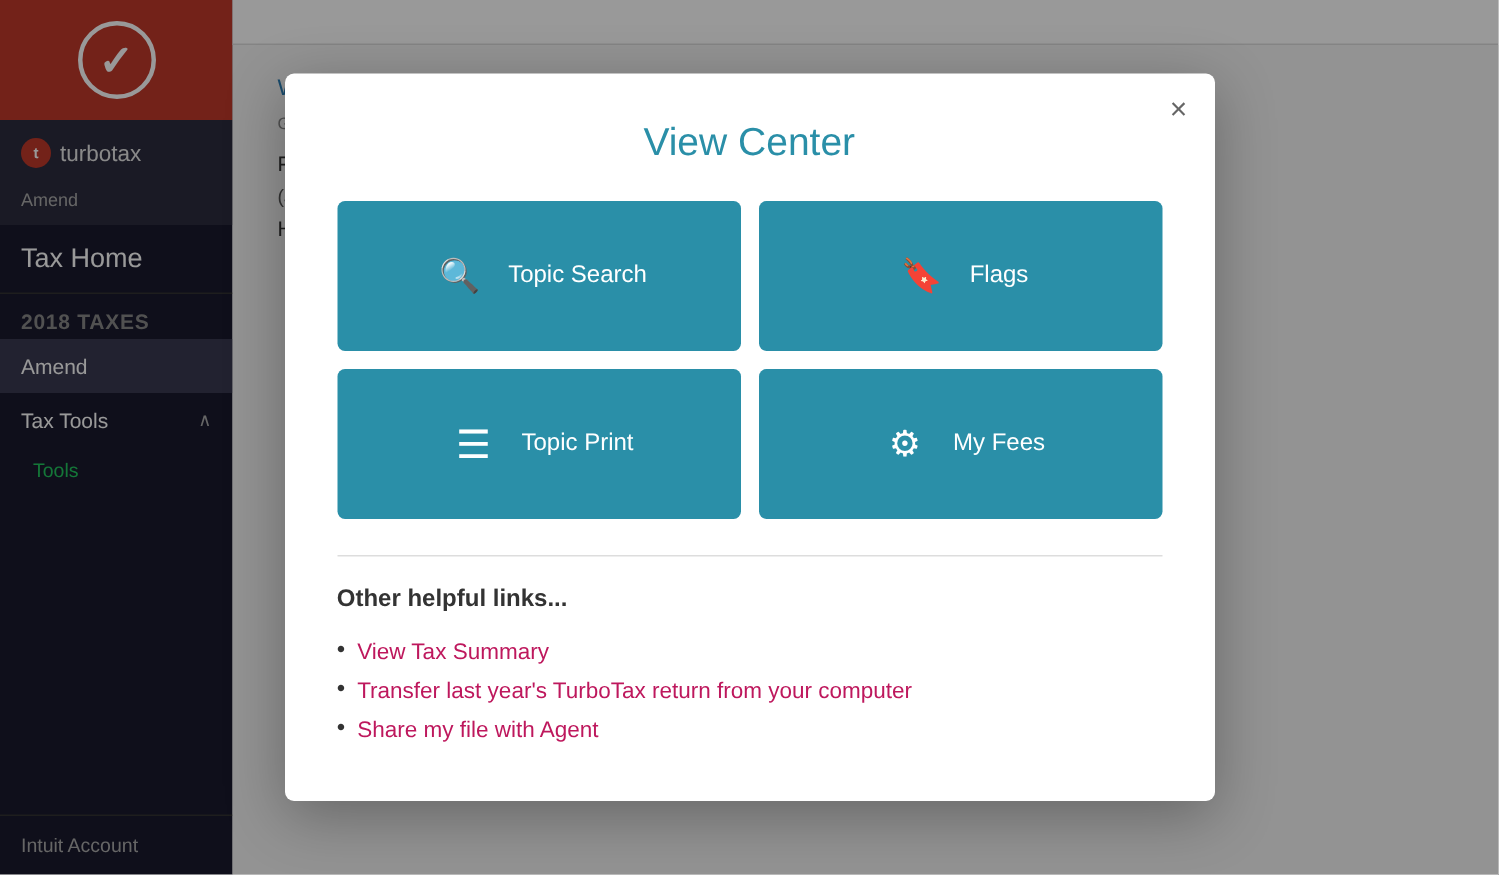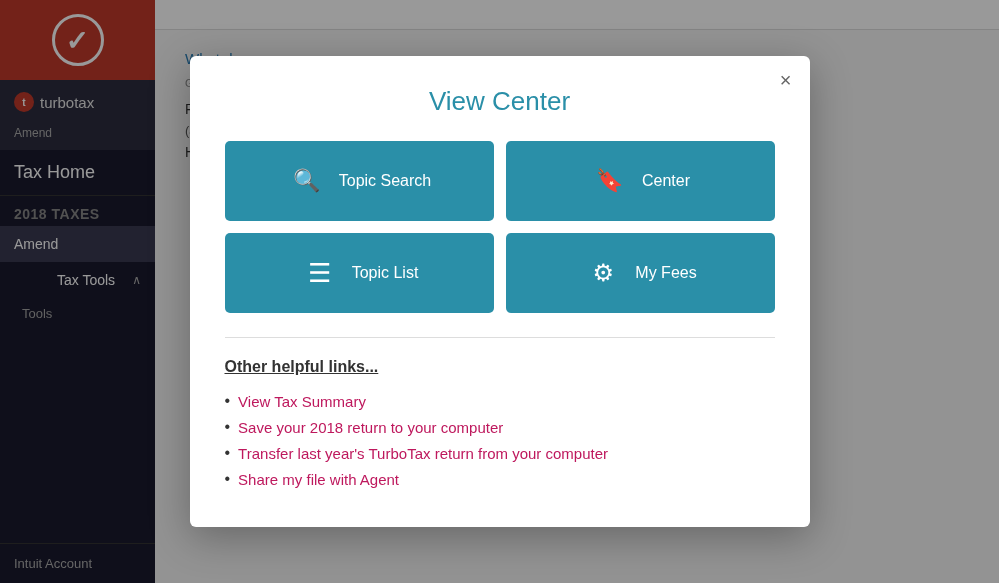--- a/index.html
+++ b/index.html
@@ -86,29 +86,28 @@
       font-size: 14px;
     }
     .nav-group-header {
       display: flex;
       align-items: center;
       justify-content: space-between;
       padding: 10px 14px;
       color: white;
       font-size: 14px;
       cursor: pointer;
-      margin-left: 43px;
     }
     .nav-group-header .arrow {
       font-size: 12px;
       color: #aaa;
     }
     .nav-sub-item {
       padding: 8px 14px 8px 22px;
-      color: #a3a3a3;
+      color: #22c55e;
       font-size: 13px;
       cursor: pointer;
     }
     .nav-sub-item.active {
       color: white;
     }
     .sidebar-bottom {
       padding: 12px 14px;
       color: #aaa;
       font-size: 13px;
@@ -197,21 +196,21 @@
       grid-template-columns: 1fr 1fr;
       gap: 12px;
       margin-bottom: 24px;
     }
     .tool-btn {
       background: #2a8fa8;
       color: white;
       border: none;
       border-radius: 5px;
       padding: 0;
-      height: 80px;
+      height: 100px;
       display: flex;
       align-items: center;
       justify-content: center;
       gap: 12px;
       cursor: pointer;
       font-size: 16px;
       font-weight: 500;
     }
     .tool-icon {
       font-size: 28px;
@@ -227,21 +226,20 @@
 
     .other-links-section {
       border-top: 1px solid #ddd;
       padding-top: 20px;
     }
     .other-links-title {
       font-size: 16px;
       font-weight: 600;
       color: #333;
       margin-bottom: 12px;
-      text-decoration: underline;
     }
     .link-list {
       list-style: none;
       padding: 0;
     }
     .link-list li {
       padding: 4px 0;
       display: flex;
       align-items: center;
       gap: 8px;
@@ -307,42 +305,39 @@
 
     <div class="modal-grid">
 
       <button class="tool-btn">
         <span class="tool-icon icon-search"></span>
         <span class="tool-label">Topic Search</span>
       </button>
 
       <button class="tool-btn">
         <span class="tool-icon icon-flag"></span>
-        <span class="tool-label">Center</span>
+        <span class="tool-label">Flags</span>
       </button>
 
       <button class="tool-btn">
         <span class="tool-icon icon-list"></span>
-        <span class="tool-label">Topic List</span>
+        <span class="tool-label">Topic Print</span>
       </button>
 
       <button class="tool-btn">
         <span class="tool-icon icon-gear"></span>
         <span class="tool-label">My Fees</span>
       </button>
     </div>
 
     <div class="other-links-section">
       <div class="other-links-title">Other helpful links...</div>
       <ul class="link-list">
         <li>
           <a>View Tax Summary</a>
-        </li>
-        <li>
-          <a>Save your 2018 return to your computer</a>
         </li>
         <li>
           <a>Transfer last year's TurboTax return from your computer</a>
         </li>
         <li>
           <a>Share my file with Agent</a>
         </li>
       </ul>
     </div>
   </div>

